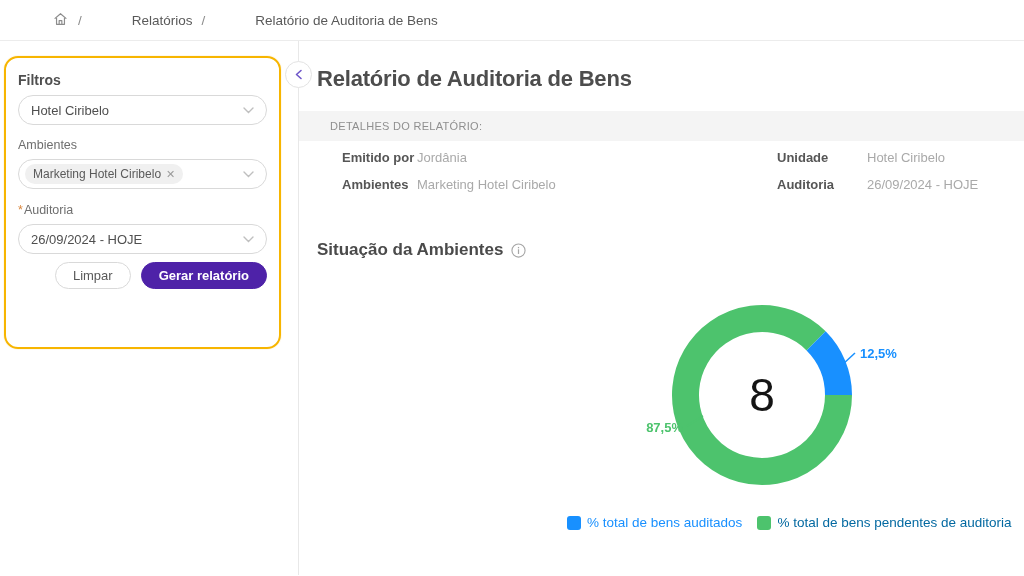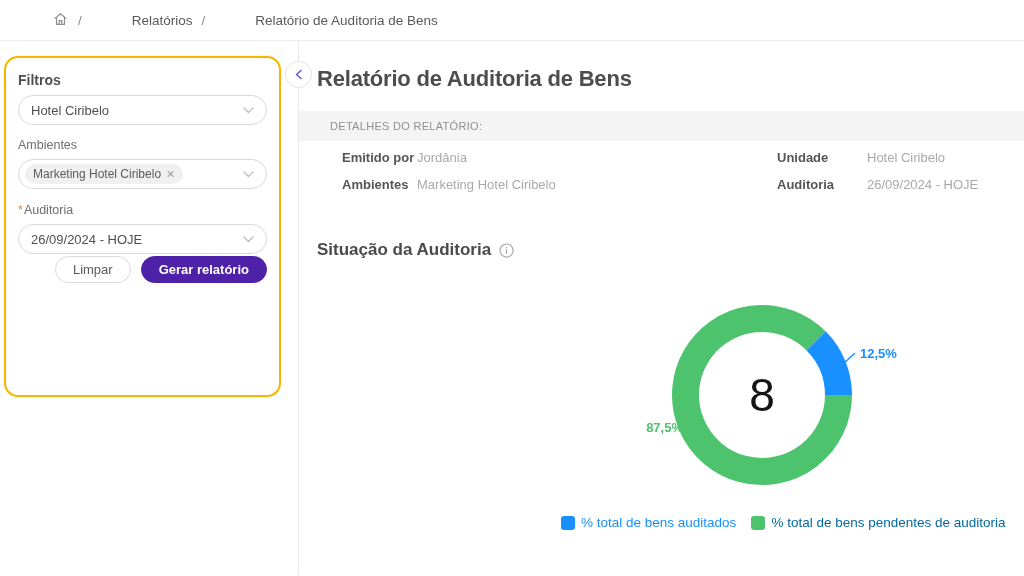--- a/index.html
+++ b/index.html
@@ -29,21 +29,21 @@
     width: 299px;
     flex-shrink: 0;
     position: relative;
     border-right: 1px solid #e8e8e8;
     background: #fff;
   }
   
   .filter-card {
     position: absolute;
     left: 4px; top: 15px;
-    width: 277px; height: 341px;
+    width: 277px; height: 293px;
     background: #fff;
     border: 2px solid #f7b500;
     border-radius: 14px;
     padding: 14px 12px;
     box-shadow: 0 0 0 1px rgba(247,181,0,0.08);
   }
   .filter-title { font-size: 14px; font-weight: bold; color: #4f4f4f; }
   .field-label { font-size: 12.5px; color: #6e6e6e; }
   .req { color: #d9853b; margin-right: 1px; }
   .lbl-unidade   { margin-top: 30px; }
@@ -71,21 +71,21 @@
     gap: 5px;
     background: #f0f0f0;
     border-radius: 11px;
     padding: 3px 8px;
     font-size: 12px;
     color: #5a5a5a;
     margin-left: -6px;
   }
   .chip .x { color: #9b9b9b; font-size: 11px; cursor: pointer; }
   .btn-row {
-    margin-top: 2px;
+    margin-top: 8px;
     display: flex;
     justify-content: flex-end;
     align-items: center;
     gap: 10px;
   }
   .btn {
     height: 27px;
     border-radius: 14px;
     font-size: 13px;
     display: inline-flex;
@@ -144,21 +144,21 @@
   }
   .section-title { font-size: 17px; font-weight: bold; color: #4a4a4a; }
   .info-icon { cursor: pointer; display: inline-flex; }
   
   .chart-area { position: relative; height: 266px; margin-top: 10px; }
   .chart-svg { position: absolute; left: 0; top: 0; }
   .pct-label { font-size: 13px; font-weight: bold; }
   .center-num { font-size: 46px; fill: #141414; font-family: "Liberation Sans", sans-serif; }
   .legend {
     position: absolute;
-    left: 262px;
+    left: 268px;
     top: 245px;
     display: flex;
     align-items: center;
     gap: 15px;
     font-size: 13.5px;
   }
   .legend-item { display: flex; align-items: center; gap: 6px; cursor: pointer; }
   .swatch { width: 14px; height: 14px; border-radius: 3px; display: inline-block; }
 </style>
 </head>
@@ -233,21 +233,21 @@
       <span class="d-value">Jordânia</span>
       <span class="d-label">Unidade</span>
       <span class="d-value">Hotel Ciribelo</span>
       <span class="d-label">Ambientes</span>
       <span class="d-value">Marketing Hotel Ciribelo</span>
       <span class="d-label">Auditoria</span>
       <span class="d-value">26/09/2024 - HOJE</span>
     </div>
 
     <div class="section-row">
-      <span class="section-title">Situação da Auditoria</span>
+      <span class="section-title">Situação da Ambientes</span>
       <span class="info-icon">
         <svg width="15" height="15" viewBox="0 0 16 16">
           <circle cx="8" cy="8" r="7" stroke="#a6a6a6" stroke-width="1.2" fill="none"></circle>
           <rect x="7.35" y="6.7" width="1.3" height="5" fill="#a6a6a6"></rect>
           <rect x="7.35" y="4.2" width="1.3" height="1.4" fill="#a6a6a6"></rect>
         </svg>
       </span>
     </div>
 
     <div class="chart-area">

